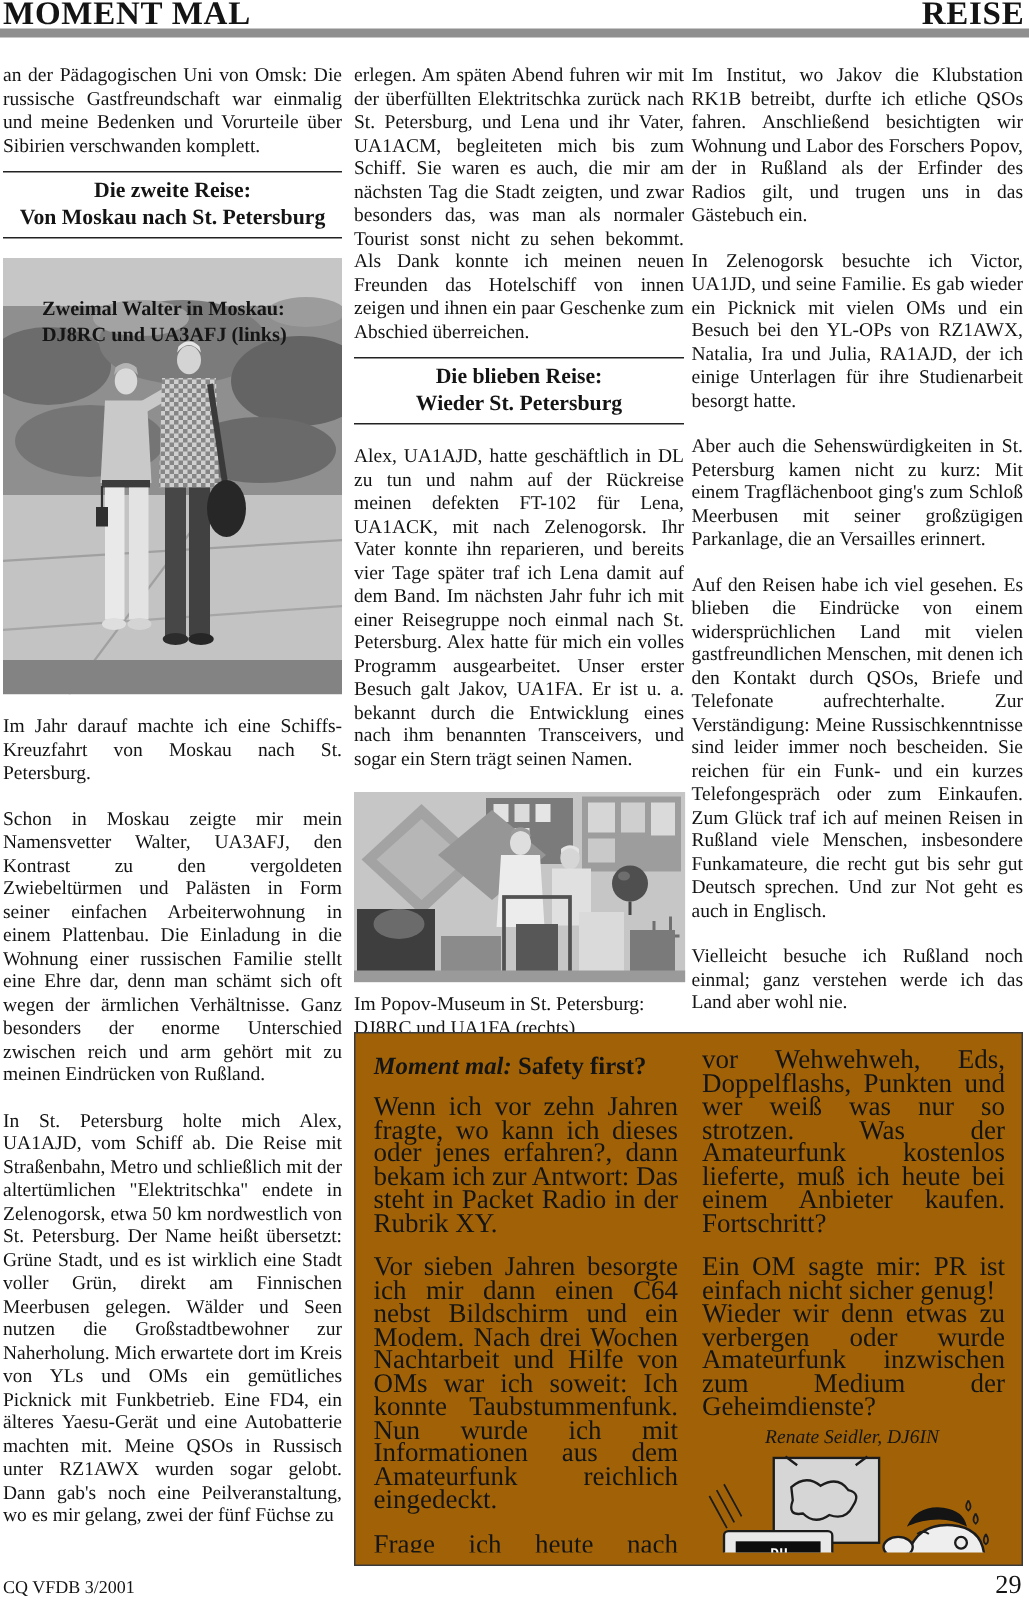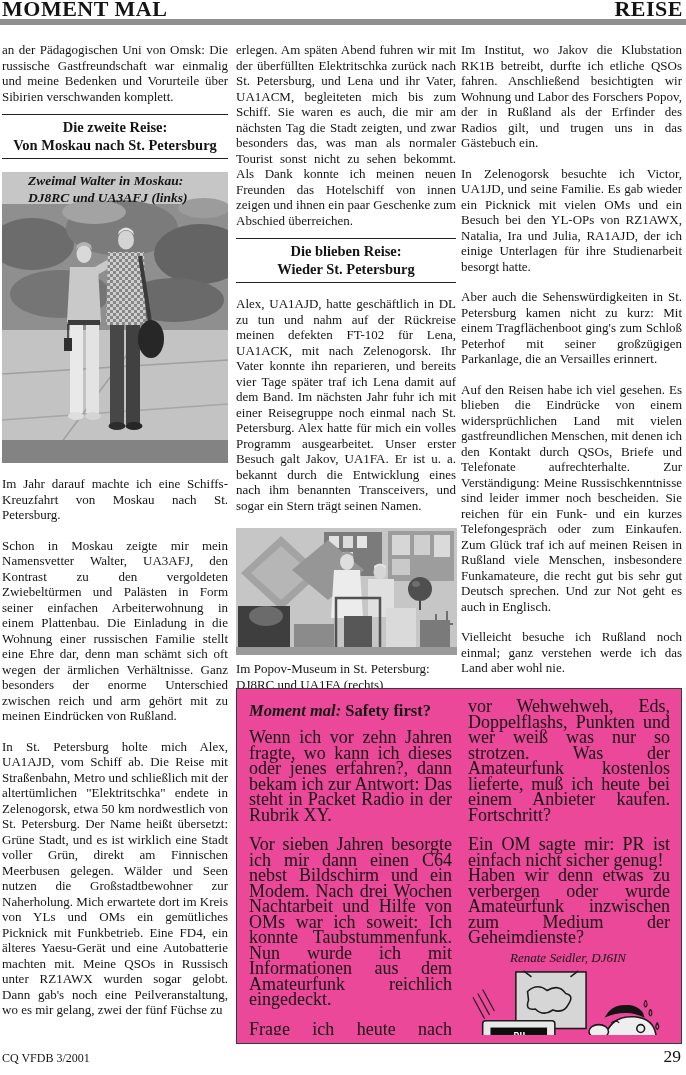--- a/index.html
+++ b/index.html
@@ -20,30 +20,30 @@
   .tight{margin-bottom:10px !important;}
   .subhead{
     border-top:1.5px solid #222;border-bottom:1.5px solid #222;
     text-align:center;font-weight:bold;font-size:14.5px;line-height:17.5px;
     padding:4px 0;margin:0 0 13px 0;
   }
   
   .photo1{position:relative;width:226px;height:291px;margin:0 0 13px 0;overflow:hidden;}
   .photo1 svg{position:absolute;inset:0;}
   .photo1-caption{
-    position:absolute;left:26px;top:0;width:190px;
-    font-weight:bold;font-size:13.5px;line-height:17px;color:#151515;font-style:italic;
+    position:absolute;left:26px;top:25px;width:190px;
+    font-weight:bold;font-size:13.5px;line-height:17px;color:#151515;
   }
   .photo2{position:relative;width:221px;height:127px;margin:0 0 6px 0;overflow:hidden;}
   .photo2 svg{position:absolute;inset:0;}
   .photo-caption2{font-size:13px;line-height:16px;margin:0;}
   
   .infobox{
     position:absolute;left:236px;top:688px;width:446px;height:356px;
-    background:#ec4899;border:1.5px solid #3a3a3a;box-sizing:border-box;
+    background:#a16207;border:1.5px solid #3a3a3a;box-sizing:border-box;
     display:flex;gap:16px;padding:10px 11px 8px 12px;
   }
   .boxcol{overflow:hidden;}
   .boxcol-l{width:203px;}
   .boxcol-r{width:202px;display:flex;flex-direction:column;}
   .box-title{font-size:16.5px;font-weight:bold;margin:2px 0 10px 0;line-height:19px;}
   .box-title .lead{font-style:italic;}
   .infobox p{margin:0 0 14px 0;font-size:18px;line-height:15.5px;text-align:justify;}
   .infobox p.nogap{margin-bottom:0;}
   .signature{font-style:italic;font-size:13px;text-align:center;margin:4px 2px 2px 0;}
@@ -187,38 +187,38 @@
   </div>
   <p class="photo-caption2">
     <span>Im Popov-Museum in St. Petersburg:</span><br>
     <span>DJ8RC und UA1FA (rechts)</span>
   </p>
 </div>
 
 <div class="col col3">
   <p>Im Institut, wo Jakov die Klubstation RK1B betreibt, durfte ich etliche QSOs fahren. Anschließend besichtigten wir Wohnung und Labor des Forschers Popov, der in Rußland als der Erfinder des Radios gilt, und trugen uns in das Gästebuch ein.</p>
   <p>In Zelenogorsk besuchte ich Victor, UA1JD, und seine Familie. Es gab wieder ein Picknick mit vielen OMs und ein Besuch bei den YL-OPs von RZ1AWX, Natalia, Ira und Julia, RA1AJD, der ich einige Unterlagen für ihre Studienarbeit besorgt hatte.</p>
-  <p>Aber auch die Sehenswürdigkeiten in St. Petersburg kamen nicht zu kurz: Mit einem Tragflächenboot ging's zum Schloß Peterhof mit seiner großzügigen Parkanlage, die an Versailles erinnert.</p>
+  <p>Aber auch die Sehenswürdigkeiten in St. Petersburg kamen nicht zu kurz: Mit einem Tragflächenboot ging's zum Schloß Meerbusen mit seiner großzügigen Parkanlage, die an Versailles erinnert.</p>
   <p>Auf den Reisen habe ich viel gesehen. Es blieben die Eindrücke von einem widersprüchlichen Land mit vielen gastfreundlichen Menschen, mit denen ich den Kontakt durch QSOs, Briefe und Telefonate aufrechterhalte. Zur Verständigung: Meine Russischkenntnisse sind leider immer noch bescheiden. Sie reichen für ein Funk- und ein kurzes Telefongespräch oder zum Einkaufen. Zum Glück traf ich auf meinen Reisen in Rußland viele Menschen, insbesondere Funkamateure, die recht gut bis sehr gut Deutsch sprechen. Und zur Not geht es auch in Englisch.</p>
   <p>Vielleicht besuche ich Rußland noch einmal; ganz verstehen werde ich das Land aber wohl nie.</p>
 </div>
 
 <div class="infobox">
   <div class="boxcol boxcol-l">
     <div class="box-title">
       <span class="lead">Moment mal:</span><span> Safety first?</span>
     </div>
     <p>Wenn ich vor zehn Jahren fragte, wo kann ich dieses oder jenes erfahren?, dann bekam ich zur Antwort: Das steht in Packet Radio in der Rubrik XY.</p>
     <p>Vor sieben Jahren besorgte ich mir dann einen C64 nebst Bildschirm und ein Modem. Nach drei Wochen Nachtarbeit und Hilfe von OMs war ich soweit: Ich konnte Taubstummenfunk. Nun wurde ich mit Informationen aus dem Amateurfunk reichlich eingedeckt.</p>
     <p class="nogap">Frage ich heute nach Informationen, so lautet die Antwort: Das steht im Internet. Und dann bekomme ich Adressen an den Kopf geworfen, die</p>
   </div>
   <div class="boxcol boxcol-r">
     <p>vor Wehwehweh, Eds, Doppelflashs, Punkten und wer weiß was nur so strotzen. Was der Amateurfunk kostenlos lieferte, muß ich heute bei einem Anbieter kaufen. Fortschritt?</p>
     <p class="nogap">Ein OM sagte mir: PR ist einfach nicht sicher genug!</p>
-    <p class="nogap">Haben wir denn etwas zu verbergen oder wurde Amateurfunk inzwischen zum Medium der Geheimdienste?</p>
+    <p class="nogap">Wieder wir denn etwas zu verbergen oder wurde Amateurfunk inzwischen zum Medium der Geheimdienste?</p>
     <div class="signature">Renate Seidler, DJ6IN</div>
 
     <div class="cartoon">
       <svg viewBox="0 0 205 122" width="200" height="119">
         <g stroke="#1c1c1c" stroke-width="1.6" fill="none">
 
           <rect x="48" y="2" width="72" height="58" fill="#d6d6d6"></rect>
           <path d="M56 1 l8 6 M112 1 l-8 6"></path>
           <path d="M60 22 q10 -9 20 -1 q12 -7 19 3 q9 2 3 11 q-5 10 -16 6 q-10 7 -18 -1 q-11 2 -7 -9 z"></path>
 

